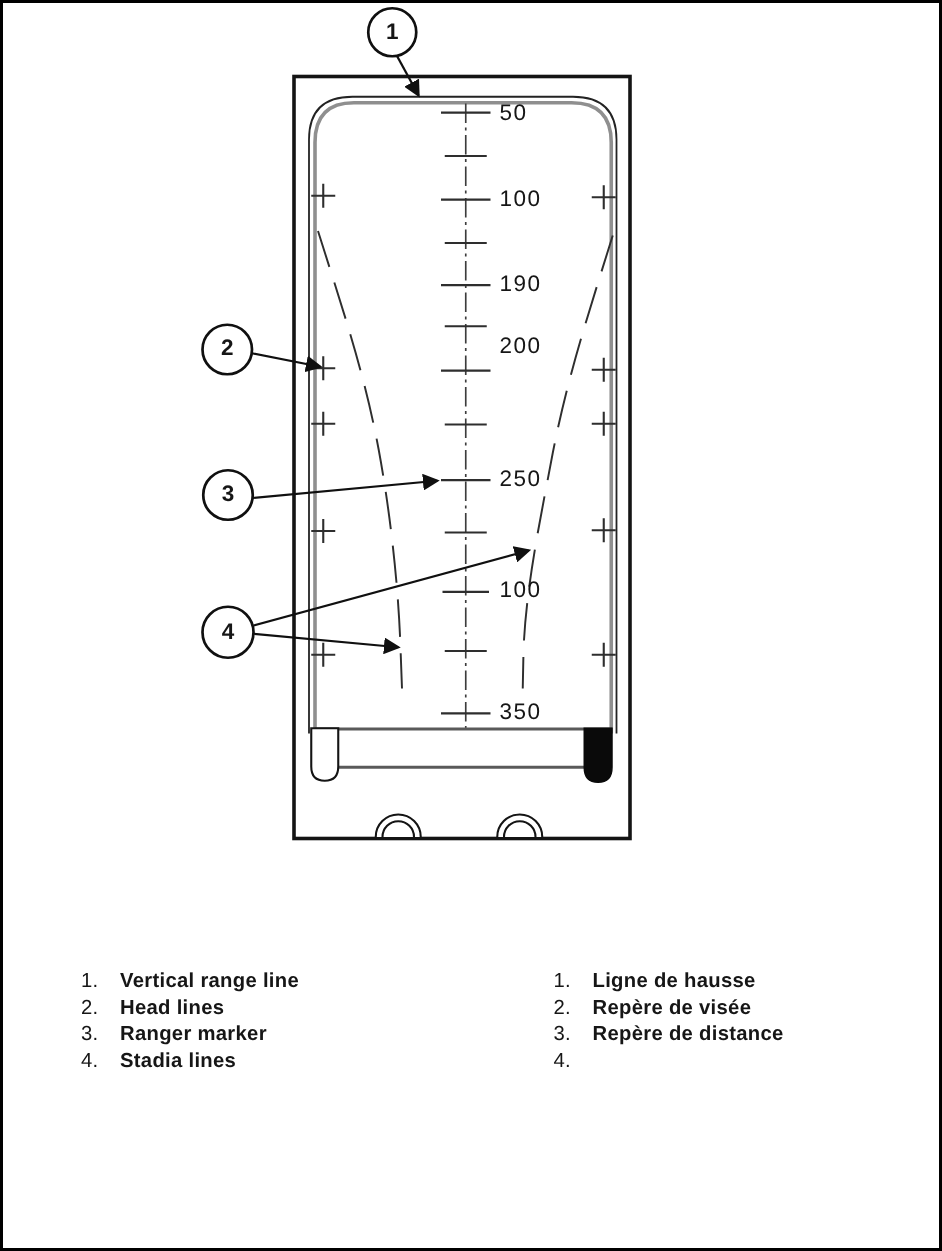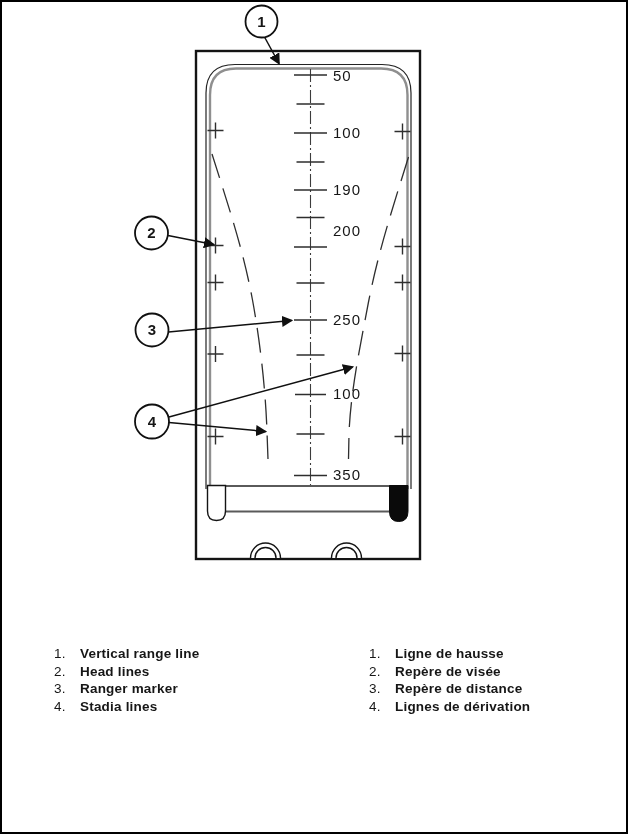--- a/index.html
+++ b/index.html
@@ -161,17 +161,16 @@
     <div class="legend-row">
       <span class="legend-num">2.</span>
       <span class="legend-label">Repère de visée</span>
     </div>
     <div class="legend-row">
       <span class="legend-num">3.</span>
       <span class="legend-label">Repère de distance</span>
     </div>
     <div class="legend-row">
       <span class="legend-num">4.</span>
-      <span class="legend-label">Lignes de dérivation</span>
     </div>
   </div>
 
 </div>
 
 </body></html>

